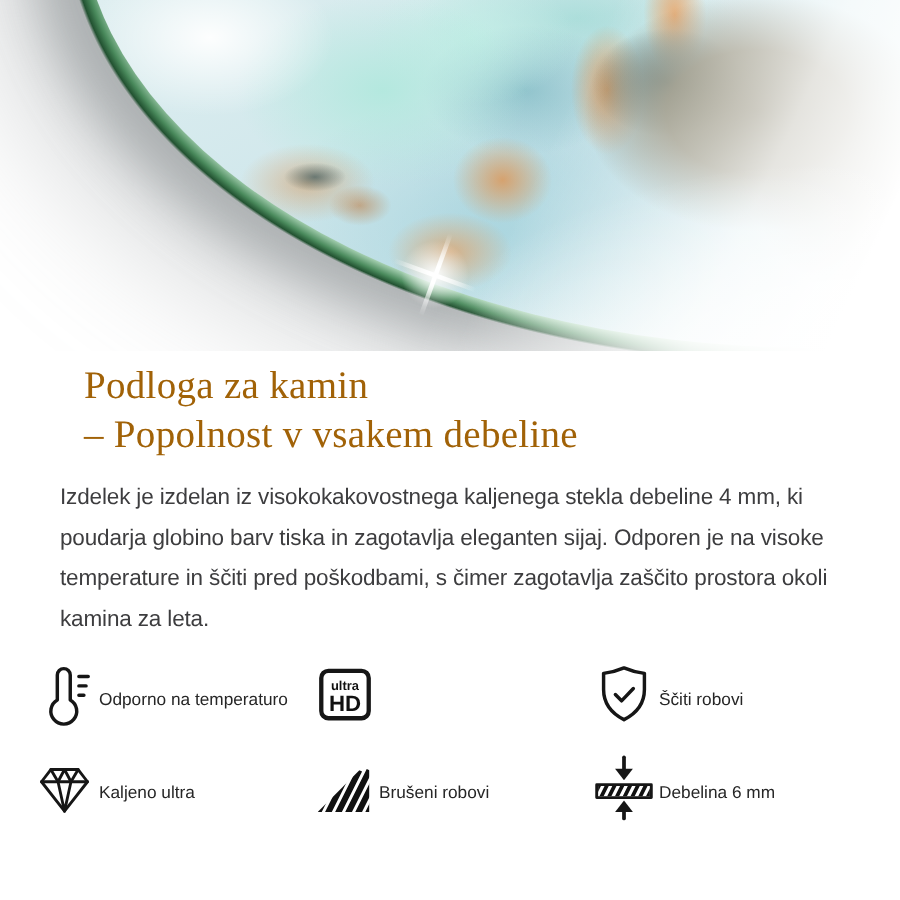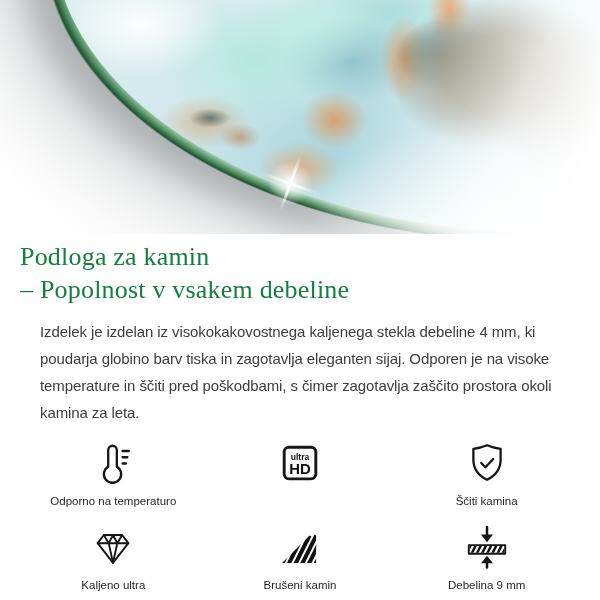--- a/index.html
+++ b/index.html
@@ -58,34 +58,34 @@
   .sparkle::after{content:"";position:absolute;left:27.5px;top:0;width:3px;height:58px;
     background:linear-gradient(180deg,rgba(255,255,255,0),#fff 40%,#fff 60%,rgba(255,255,255,0));}
   .hero-fade{
     position:absolute;inset:0;
     background:
       radial-gradient(420px 210px at 96% 110%, rgba(255,255,255,.95), rgba(255,255,255,0) 72%),
       linear-gradient(115deg, rgba(255,255,255,0) 58%, rgba(255,255,255,.8) 80%, #ffffff 93%);
   }
   
   .title{
-    margin:6px 0 0;padding:0 20px;
+    margin:6px 0 0;padding:0 56px;
     font-family:"Liberation Serif",serif;font-weight:500;
-    font-size:26px;line-height:33px;color:#15803d;letter-spacing:.2px;
+    font-size:26px;line-height:33px;color:#a16207;letter-spacing:.2px;
   }
   .desc{
     margin:12px 0 0;padding:0 40px;max-width:535px;box-sizing:content-box;
     font-size:15px;line-height:27px;color:#3d3d3f;letter-spacing:-.1px;
   }
   
   .features{
     display:grid;grid-template-columns:repeat(3,1fr);
     padding:14px 20px 0;row-gap:16px;
   }
-  .feature{display:flex;flex-direction:column;align-items:center;}
+  .feature{display:flex;align-items:center;}
   .feature .ficon{width:46px;height:46px;display:block;}
   .feature .flabel{margin-top:8px;font-size:11.5px;color:#262626;line-height:14px;text-align:right;}
   .ico{stroke:#161616;fill:none;stroke-width:2.4;stroke-linecap:round;stroke-linejoin:round;}
   .ico-fill{fill:#161616;stroke:none;}
   .ico-txt{fill:#111;font-family:"Liberation Sans",sans-serif;font-weight:700;}
 </style>
 </head>
 <body>
 
 <div class="hero">
@@ -120,21 +120,21 @@
       <text class="ico-txt" x="24" y="21" font-size="9" text-anchor="middle">ultra</text>
       <text class="ico-txt" x="24" y="35.5" font-size="15.5" text-anchor="middle">HD</text>
     </svg>
   </div>
 
   <div class="feature">
     <svg class="ficon" viewBox="0 0 48 48">
       <path class="ico" d="M24 5.5c4.6 2 9.3 3.2 14.2 3.8v11.2c0 9.8-5.6 16.6-14.2 21-8.6-4.4-14.2-11.2-14.2-21V9.3C14.7 8.7 19.4 7.5 24 5.5z"></path>
       <path class="ico" d="M18 24l4.3 4.4 8.2-8.6"></path>
     </svg>
-    <div class="flabel">Ščiti kamina</div>
+    <div class="flabel">Ščiti robovi</div>
   </div>
 
   <div class="feature">
     <svg class="ficon" viewBox="0 0 48 48">
       <g class="ico" style="stroke-width:2">
         <path d="M14.5 11.5h19l6.5 8.5L24 40.5 8 20z"></path>
         <path d="M8 20h32"></path>
         <path d="M14.5 11.5 19.5 20M24 11.5 19.5 20M24 11.5 28.5 20M33.5 11.5 28.5 20M19.5 20 24 40.5M28.5 20 24 40.5"></path>
       </g>
     </svg>
@@ -145,35 +145,35 @@
     <svg class="ficon" viewBox="0 0 48 48">
       <defs>
           <clipPath id="triClip">
             <path d="M5 41 41 41 41 5z"></path>
           </clipPath>
         </defs>
       <g clip-path="url(#triClip)" stroke="#111" stroke-width="4.2">
         <path d="M3 46 20 12M10 46 27 12M17 46 34 12M24 46 41 12M31 46 48 12M38 46 55 12"></path>
       </g>
     </svg>
-    <div class="flabel">Brušeni kamin</div>
+    <div class="flabel">Brušeni robovi</div>
   </div>
 
   <div class="feature">
     <svg class="ficon" viewBox="0 0 48 48">
       <path class="ico" style="stroke-width:2.6" d="M24 3v8"></path>
       <polygon class="ico-fill" points="17.8,11 30.2,11 24,19"></polygon>
       <rect class="ico" style="stroke-width:2" x="5" y="22" width="38" height="9"></rect>
       <defs>
           <clipPath id="barClip">
             <rect x="6" y="23" width="36" height="7"></rect>
           </clipPath>
         </defs>
       <g clip-path="url(#barClip)" stroke="#111" stroke-width="2.6">
         <path d="M1 34 8 20M6.4 34 13.4 20M11.8 34 18.8 20M17.2 34 24.2 20M22.6 34 29.6 20M28 34 35 20M33.4 34 40.4 20M38.8 34 45.8 20"></path>
       </g>
       <polygon class="ico-fill" points="17.8,41 30.2,41 24,33"></polygon>
       <path class="ico" style="stroke-width:2.6" d="M24 41v4.5"></path>
     </svg>
-    <div class="flabel">Debelina 9 mm</div>
+    <div class="flabel">Debelina 6 mm</div>
   </div>
 
 </div>
 
 </body></html>

